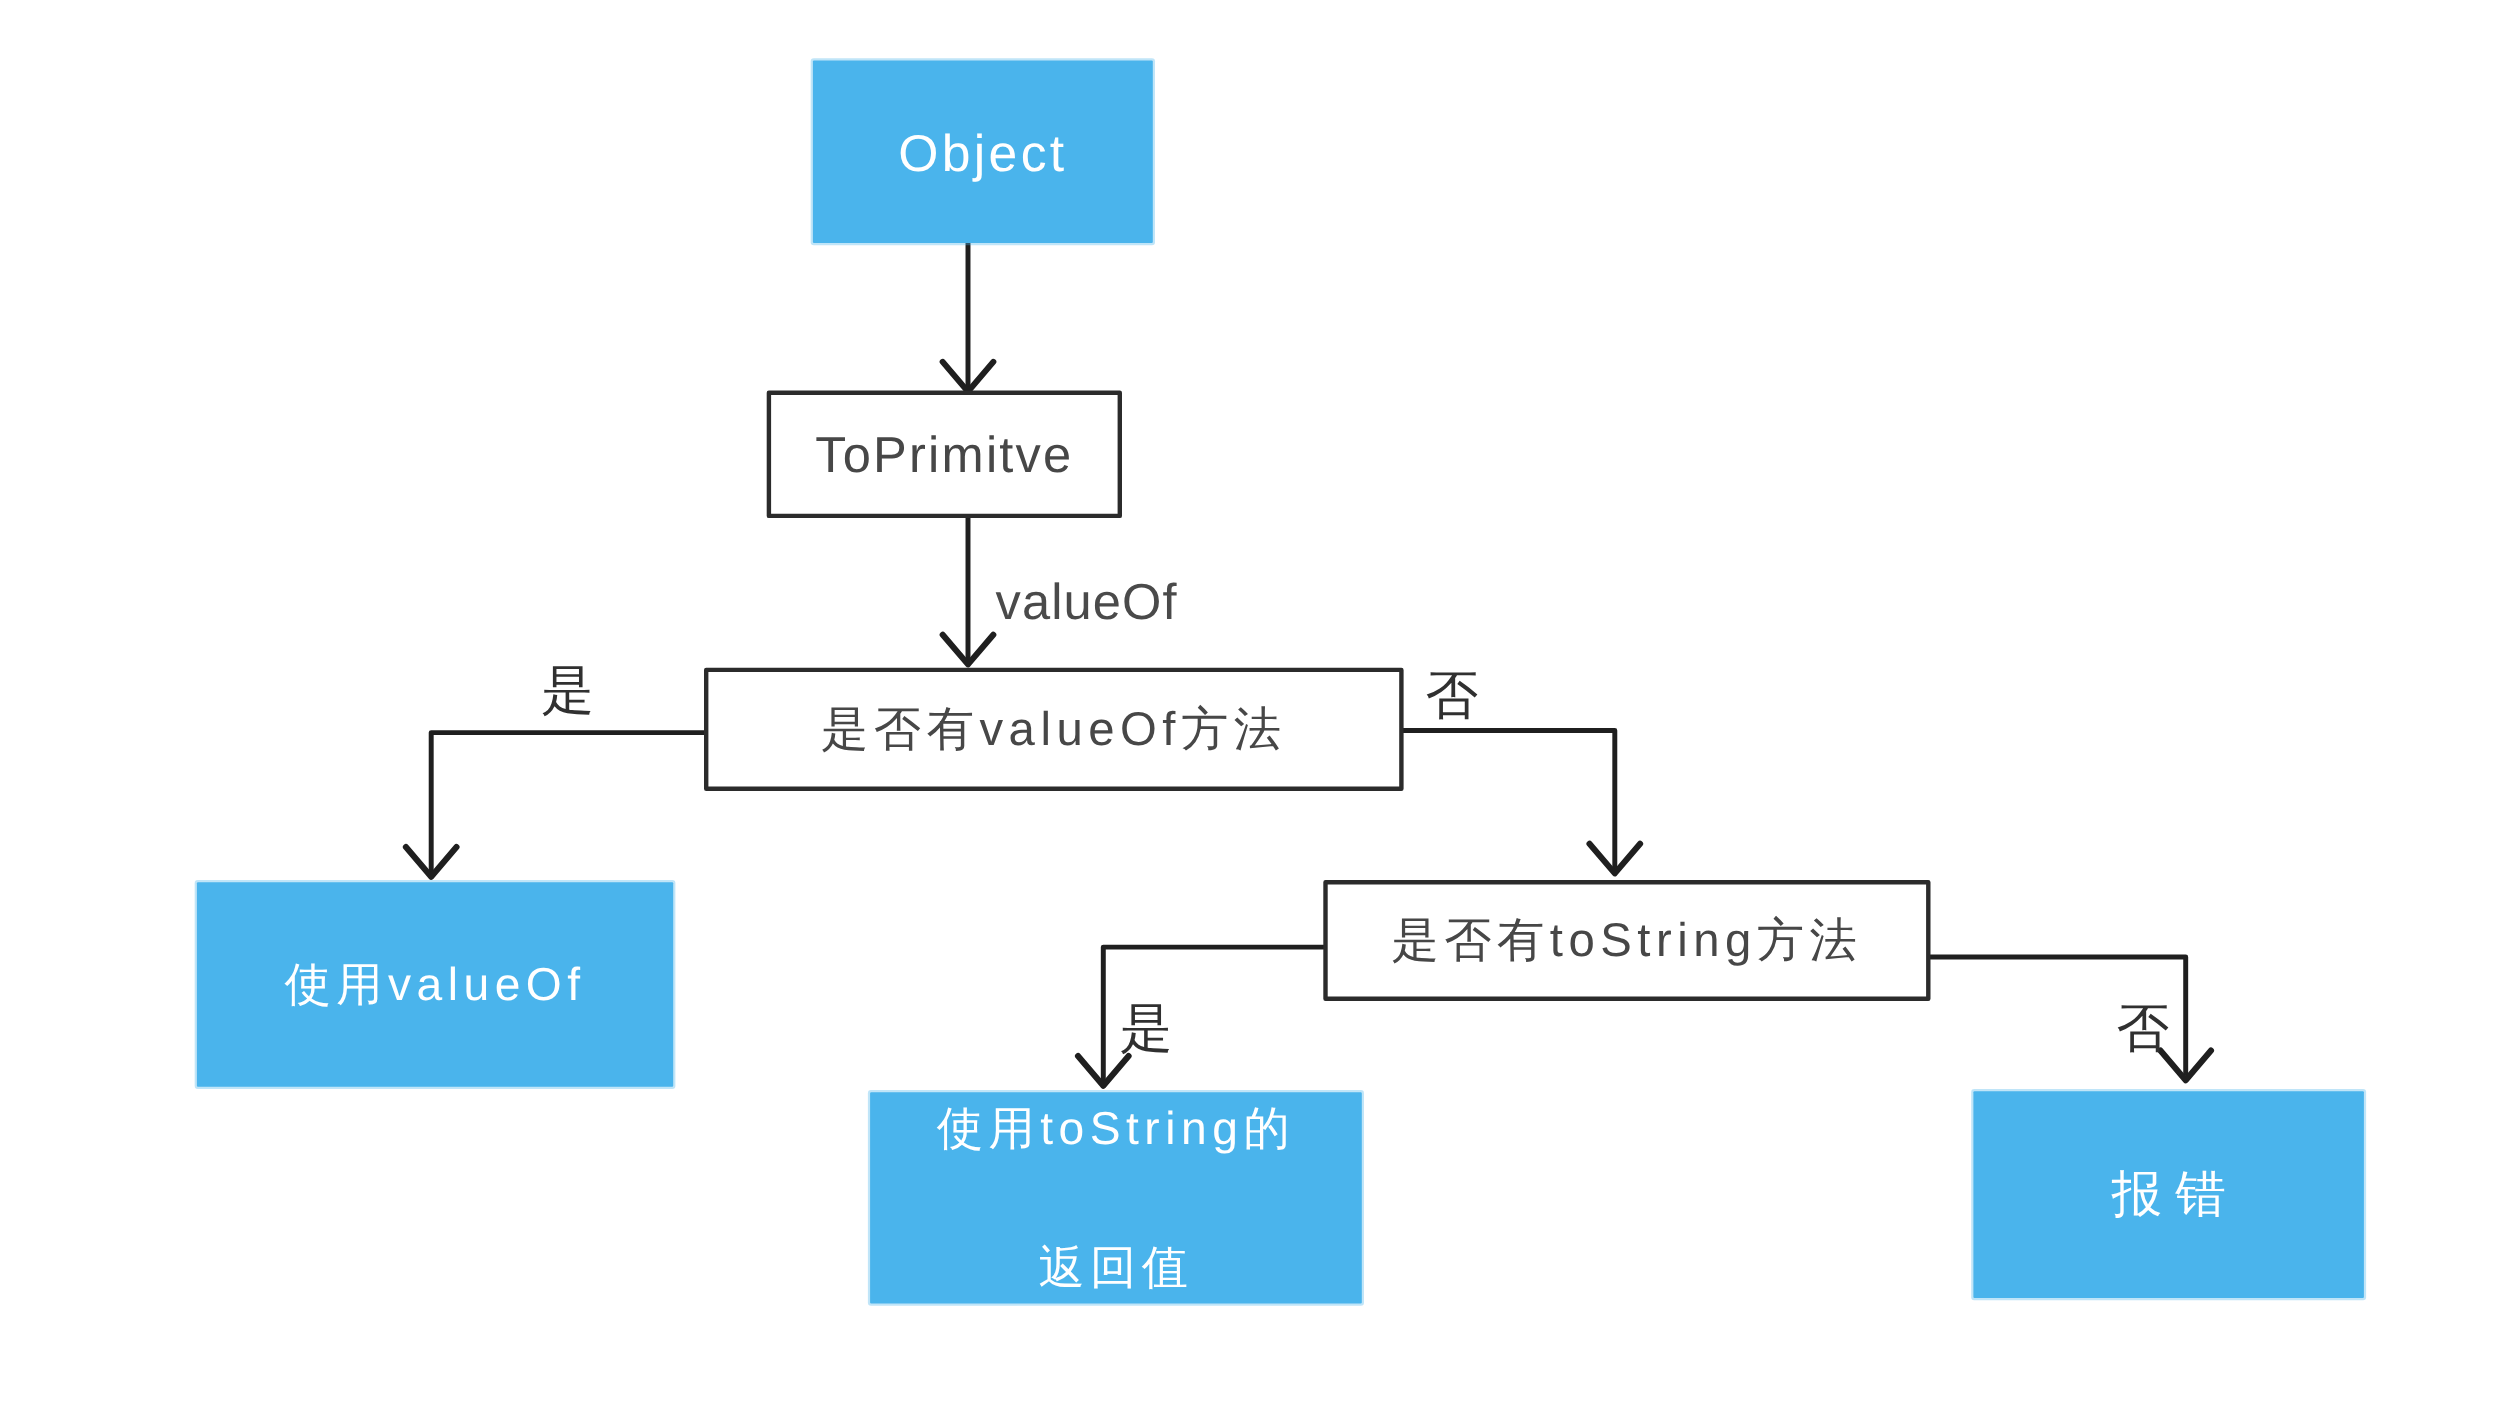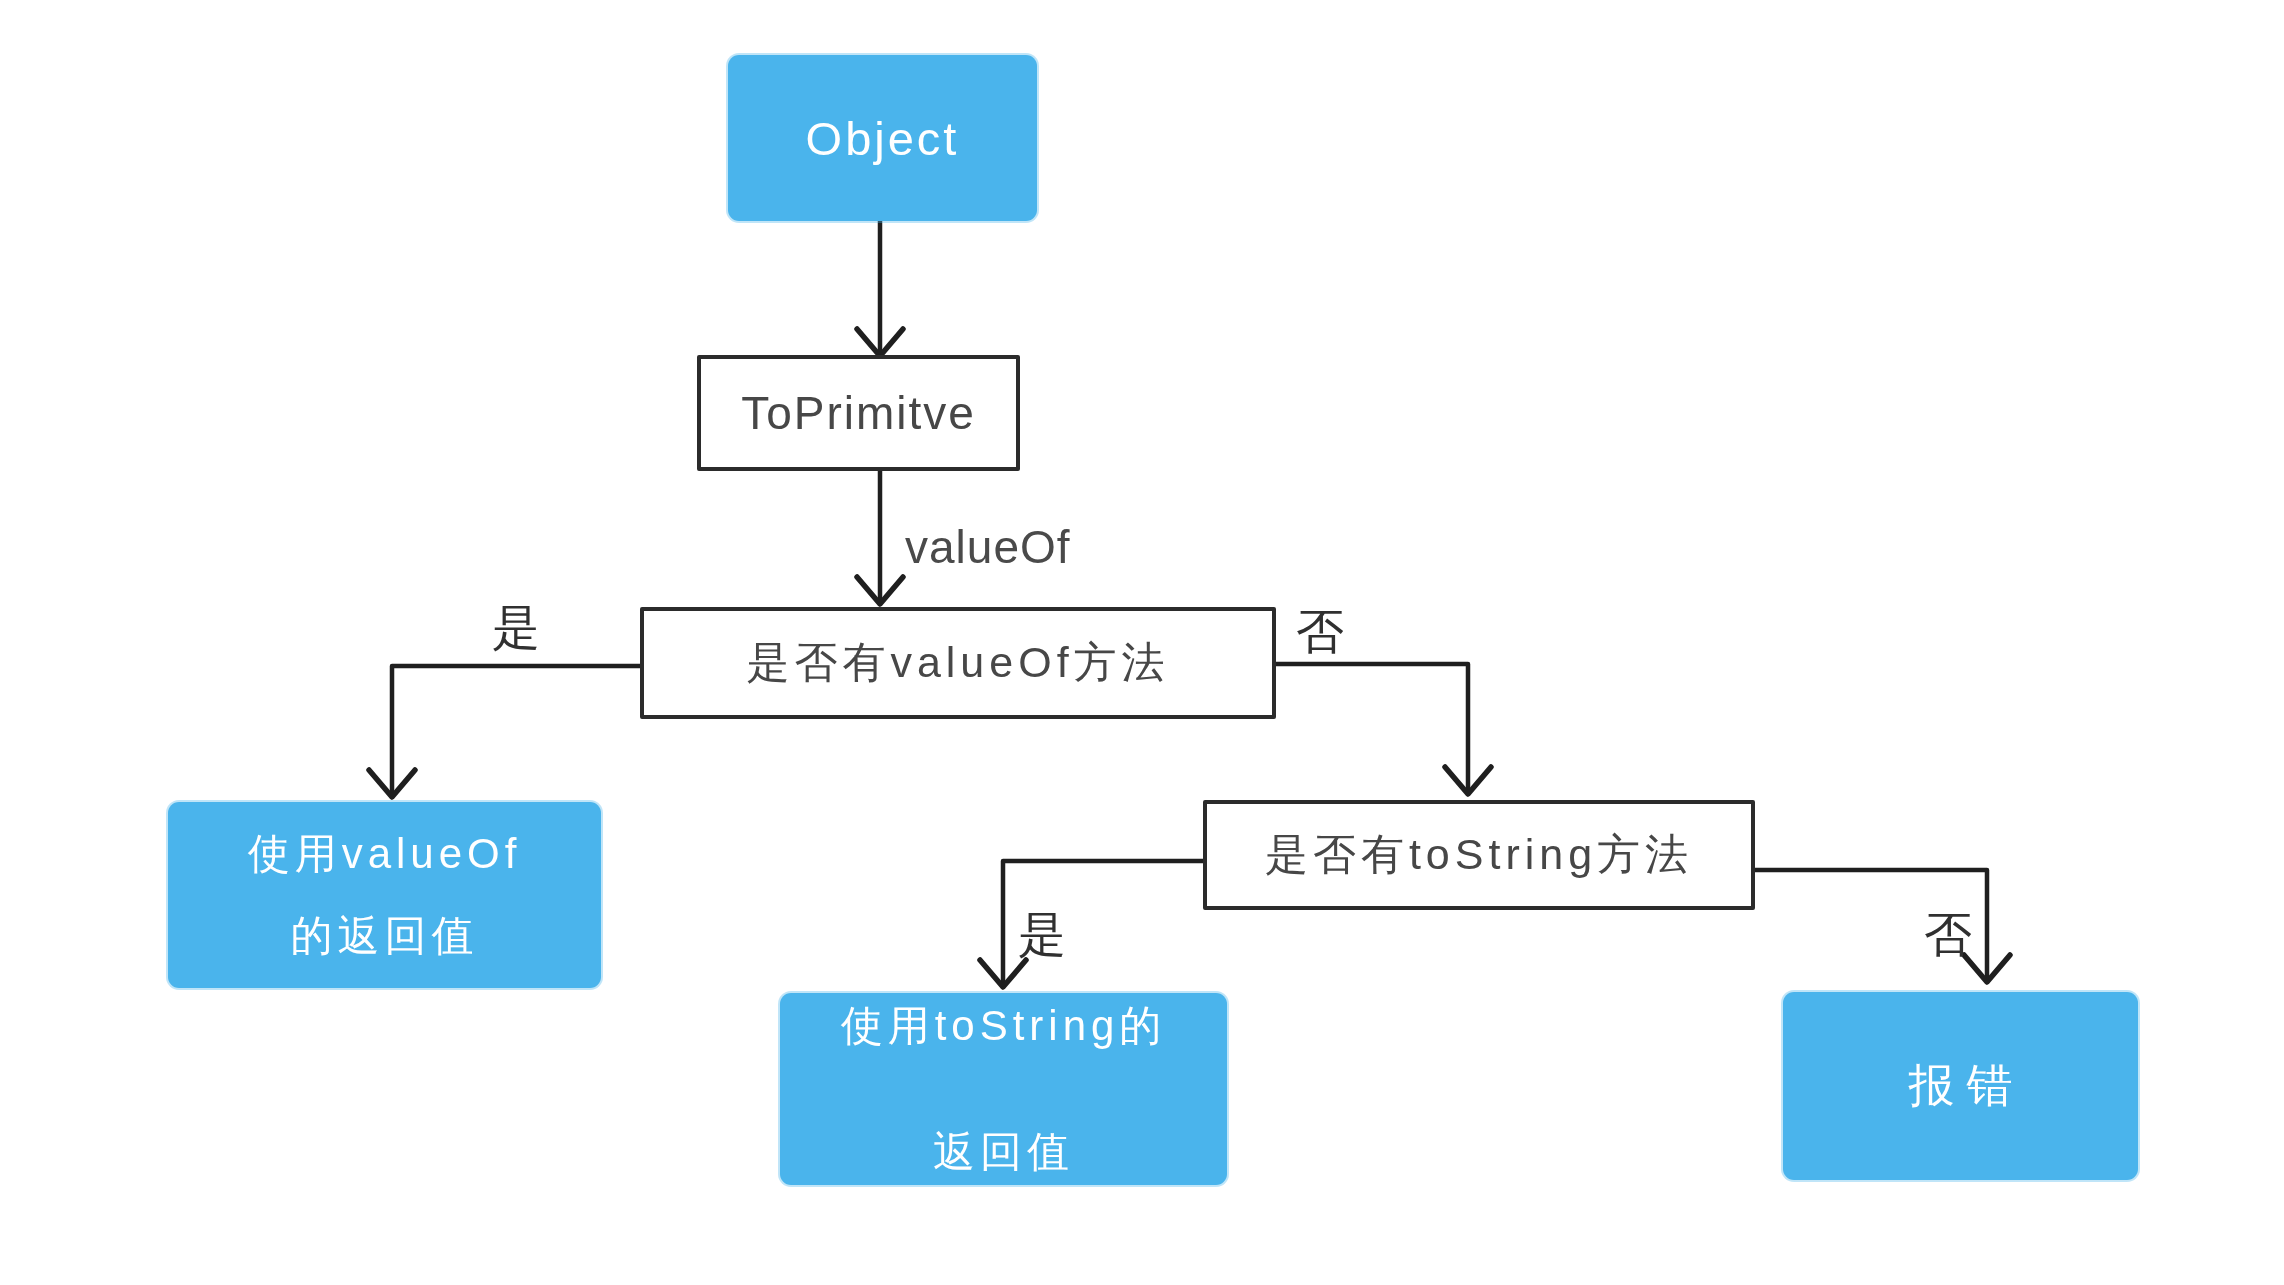--- a/index.html
+++ b/index.html
@@ -41,22 +41,23 @@
     display: flex;
     flex-direction: column;
     align-items: center;
     justify-content: center;
     text-align: center;
     box-sizing: border-box;
   }
   .node.fill {
     background: #4ab4ec;
     color: #ffffff;
-    border-radius: 11px;
+    border-radius: 1px;
     box-shadow: 0 0 0 2px rgba(74, 180, 236, 0.35);
+    margin-left: 11px;
   }
   .node.outline {
     background: #ffffff;
     border: 4px solid #2b2b2b;
     color: #474747;
     border-radius: 2px;
   }
   #n-object        { left: 728px;  top: 55px;  width: 309px; height: 166px; font-size: 47px; letter-spacing: 3px; }
   #n-toprimitive   { left: 697px;  top: 355px; width: 323px; height: 116px; font-size: 46px; letter-spacing: 2px; }
   #n-has-valueof   { left: 640px;  top: 607px; width: 636px; height: 112px; font-size: 43px; letter-spacing: 5px; }
@@ -115,21 +116,20 @@
   <div class="node outline" id="n-toprimitive">
     <span>ToPrimitve</span>
   </div>
 
   <div class="node outline" id="n-has-valueof">
     <span>是否有valueOf方法</span>
   </div>
 
   <div class="node fill" id="n-use-valueof">
     <span>使用valueOf</span>
-    <span>的返回值</span>
   </div>
 
   <div class="node outline" id="n-has-tostring">
     <span>是否有toString方法</span>
   </div>
 
   <div class="node fill" id="n-use-tostring">
     <span>使用toString的</span>
     <span>返回值</span>
   </div>

